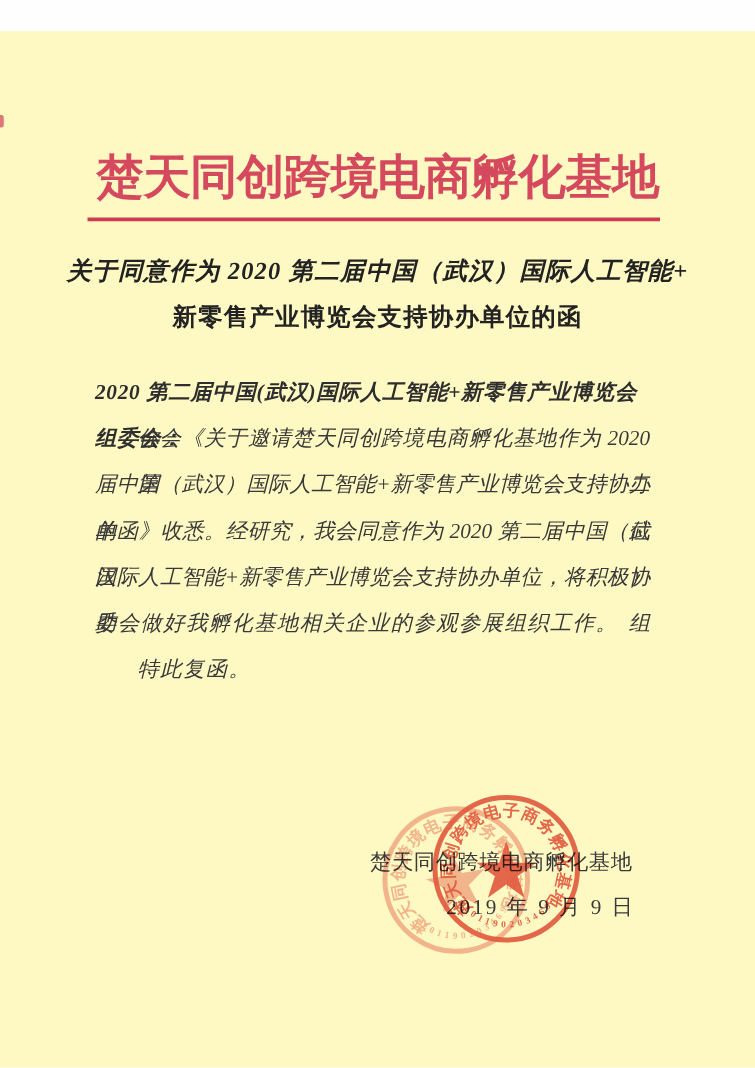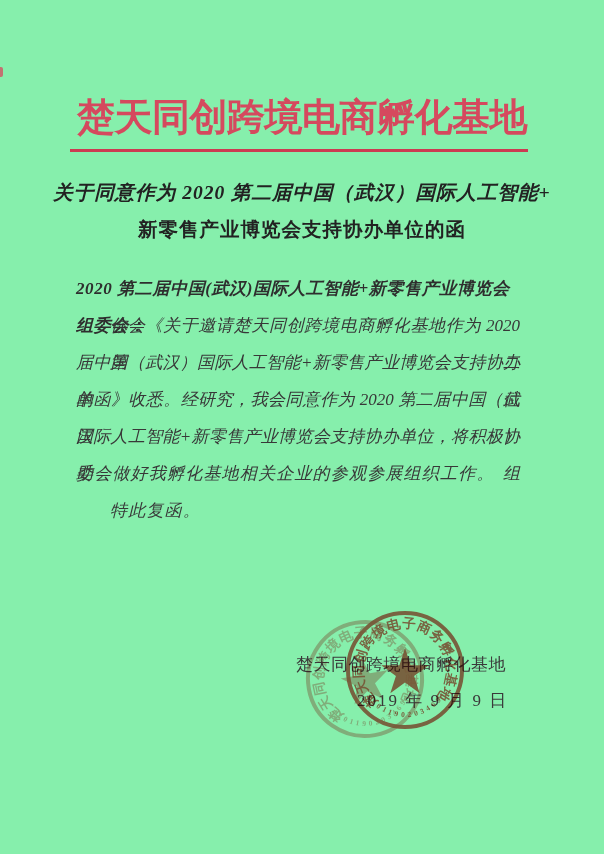--- a/index.html
+++ b/index.html
@@ -3,21 +3,21 @@
 <meta charset="utf-8">
 <style>
   html, body { margin: 0; padding: 0; }
   body {
     width: 604px; height: 854px;
     background: #fefefe;
     position: relative;
     overflow: hidden;
     font-family: "Liberation Serif", "DejaVu Serif", serif;
   }
-  .page { position: absolute; inset: 0; background: #86efac; }
+  .page { position: absolute; inset: 0; background: #fef9c3; margin-top: 25px; }
 
   .scan-mark {
     position: absolute; left: 0; top: 67;
     top: 67px; width: 3px; height: 10px;
     background: #d5495e; opacity: .75; border-radius: 0 2px 2px 0;
   }
 
   .letterhead {
     position: absolute; left: 0; top: 93px; width: 604px; height: 48px;
     line-height: 48px; text-align: center;

